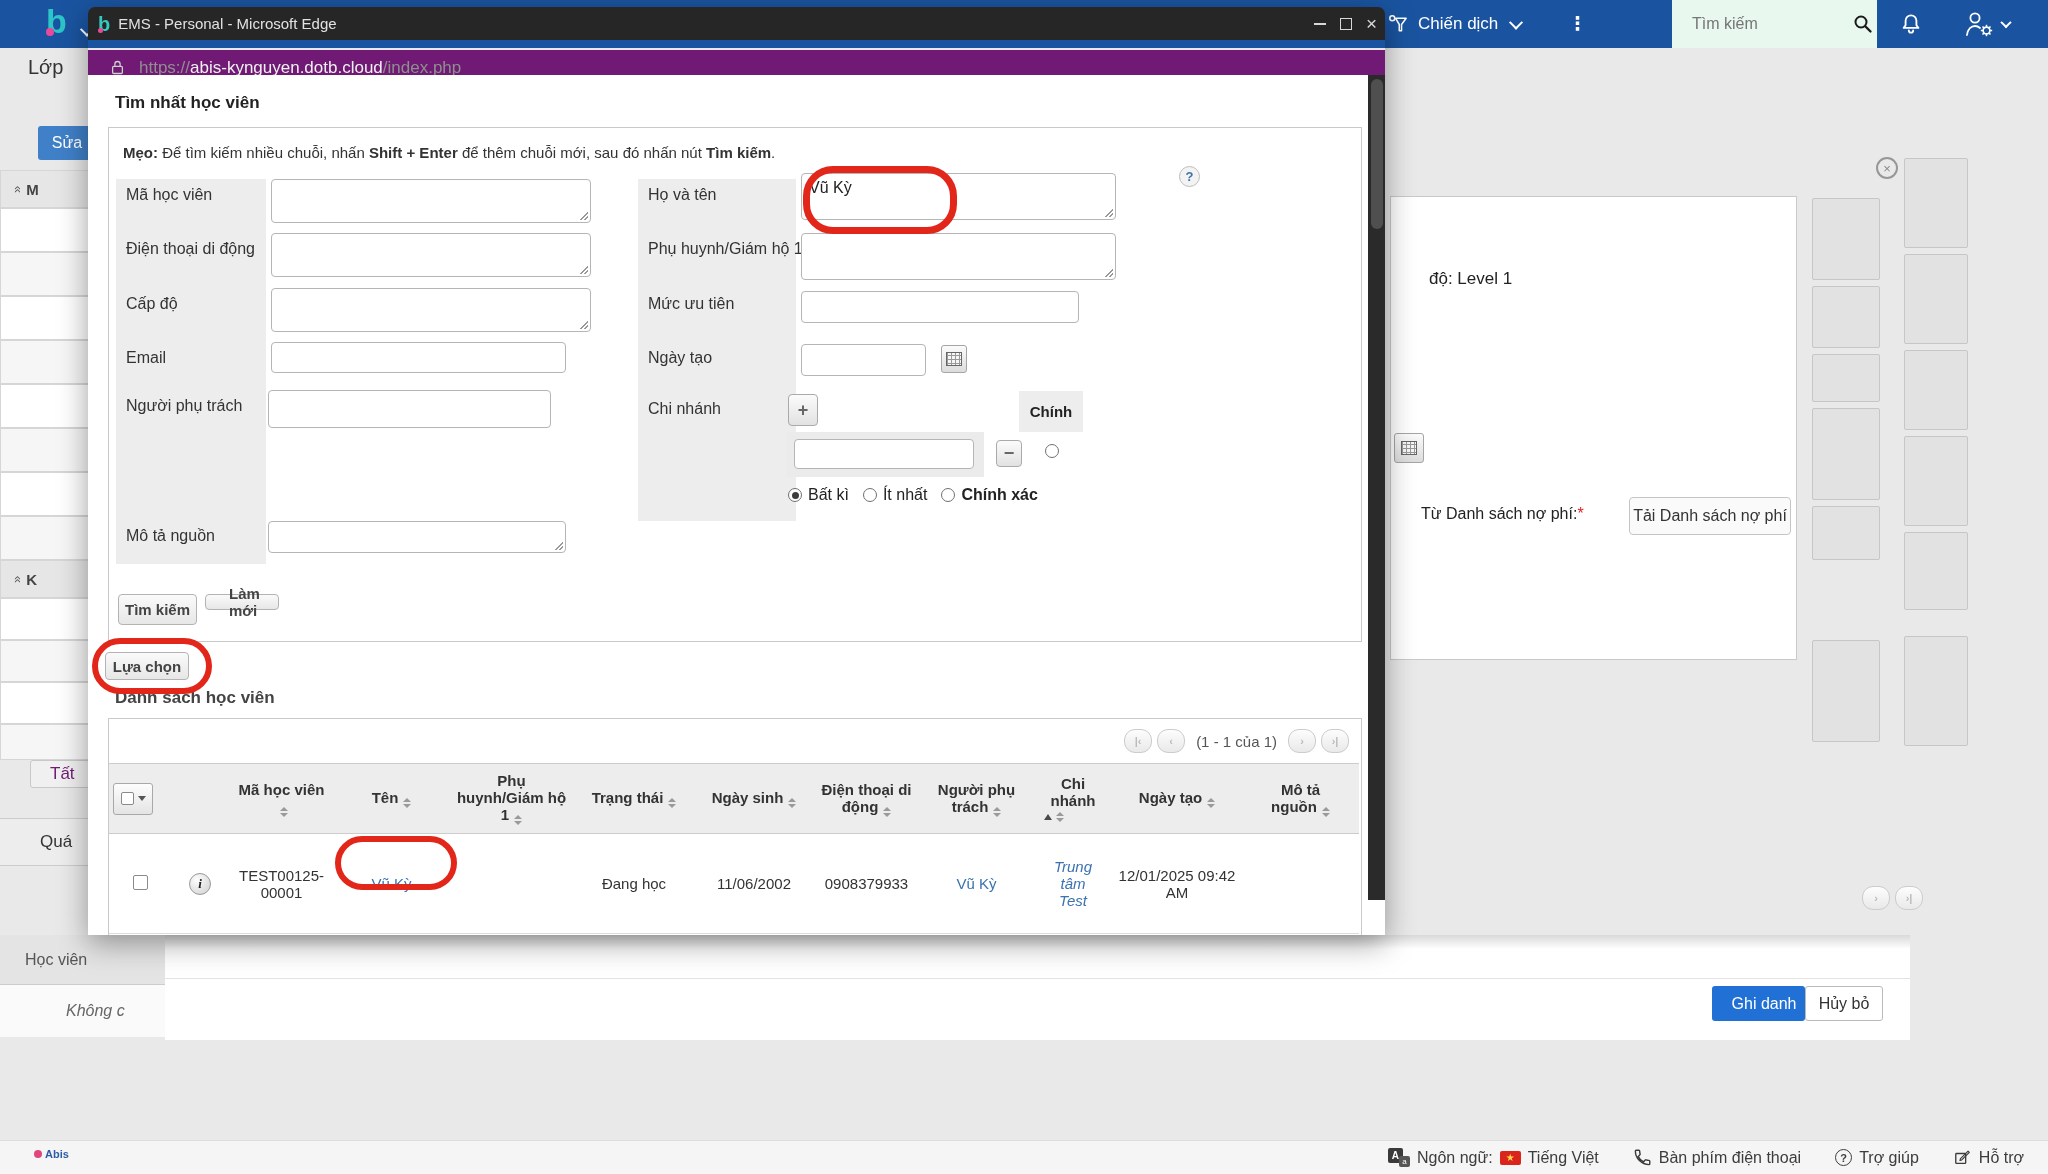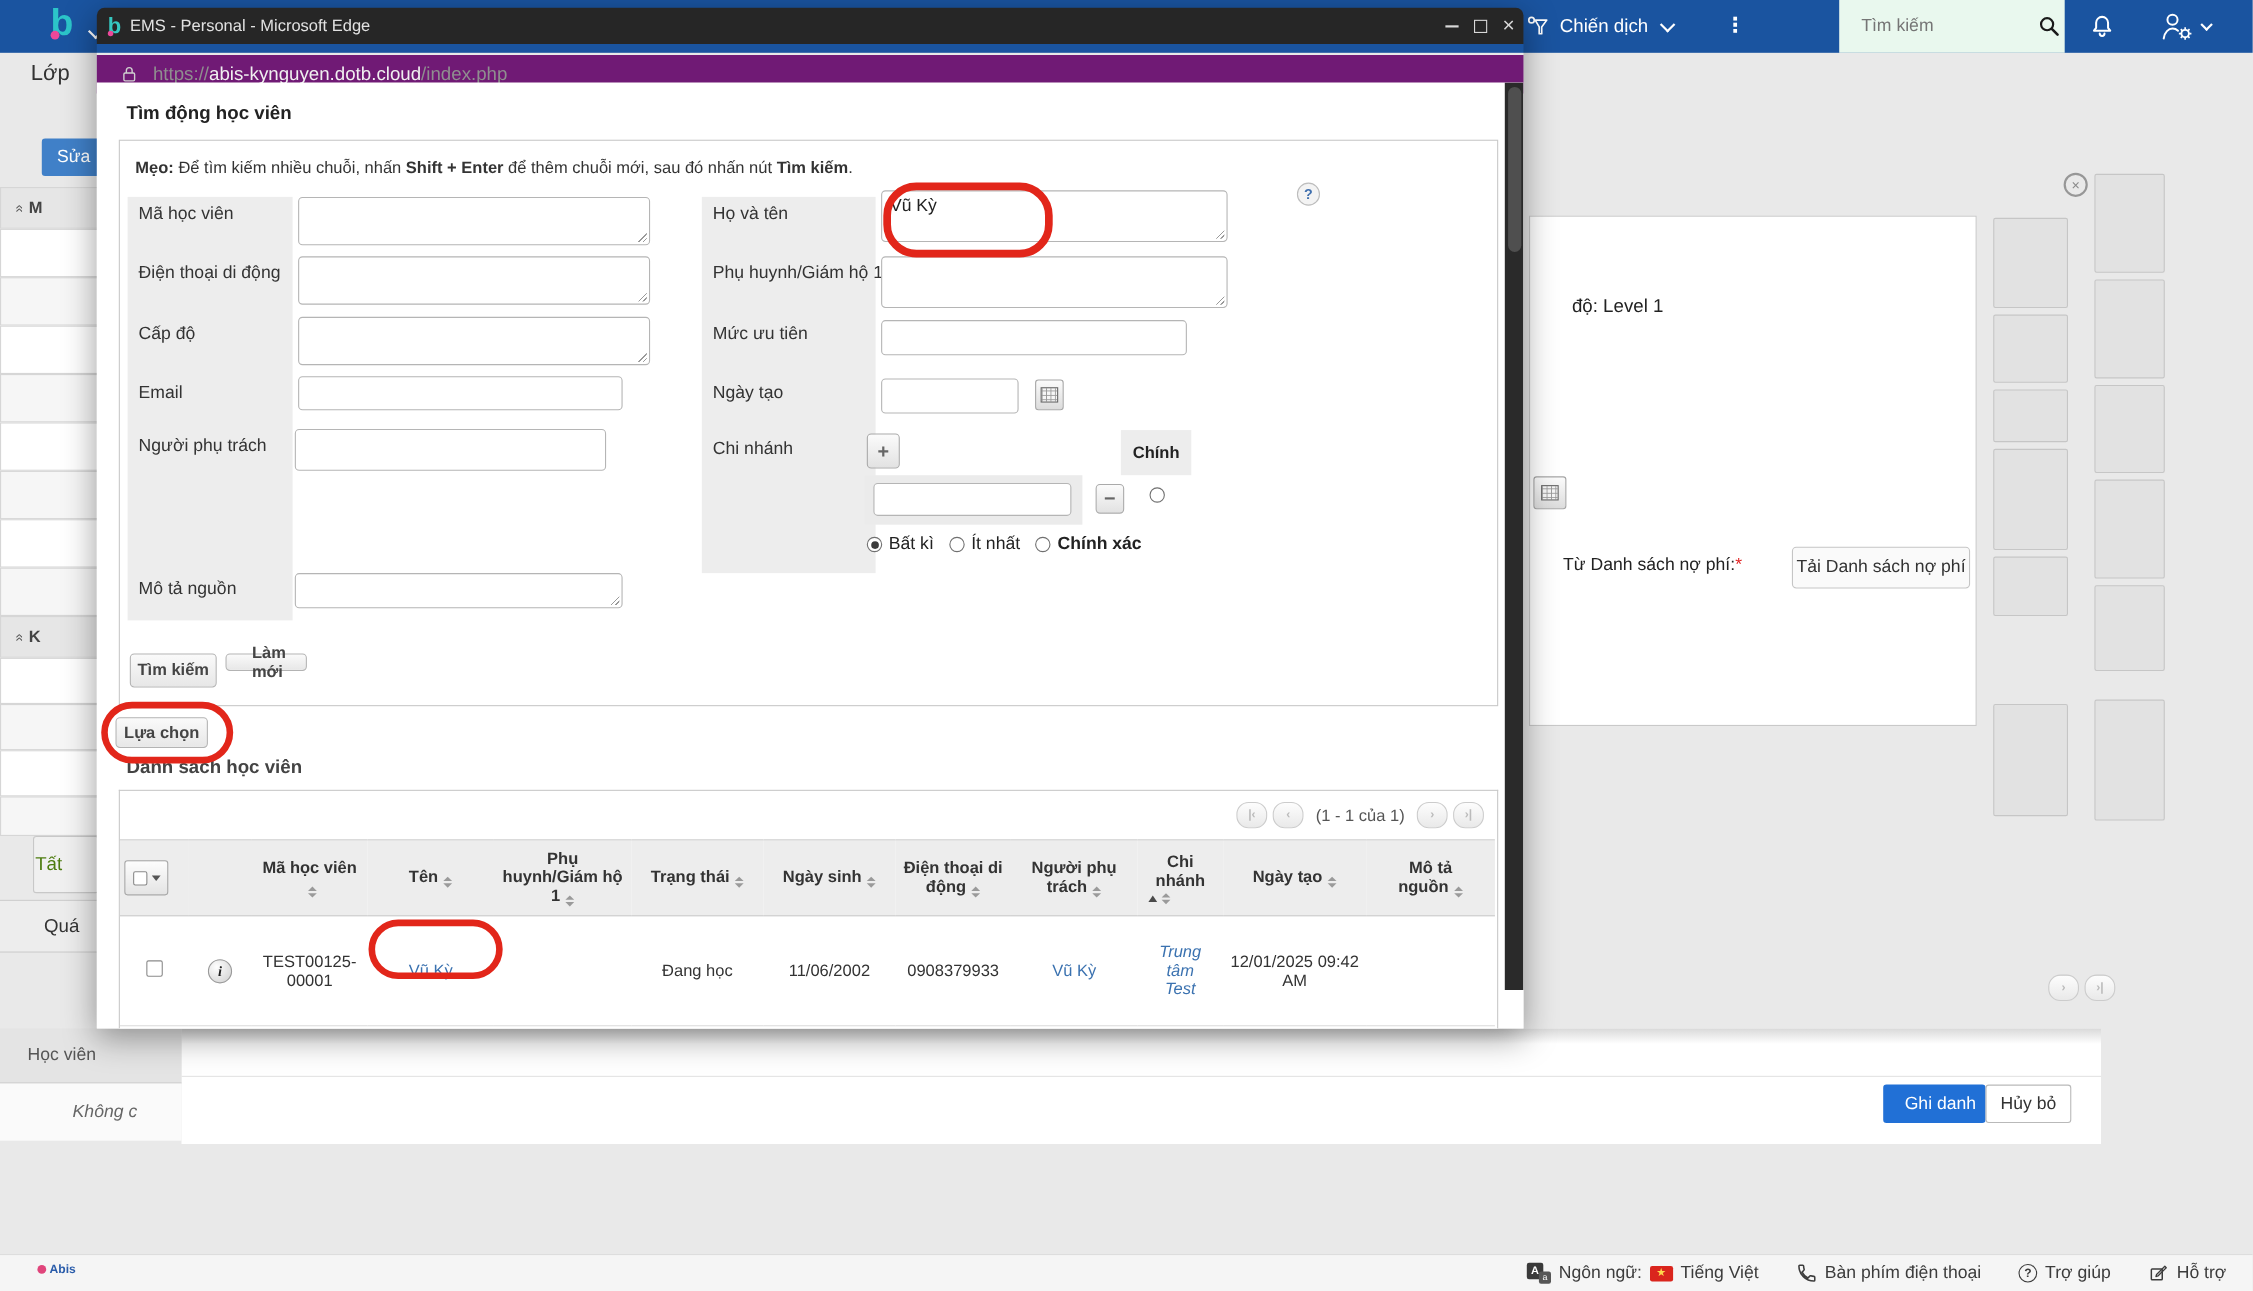--- a/index.html
+++ b/index.html
@@ -176,21 +176,21 @@
   <div class="bg-cell" style="left:0;top:516px;width:100px;height:44px;background:#f6f6f6;"></div>
   <div class="bg-cell flex" style="left:0;top:560px;width:100px;height:38px;background:#e6e6e6;gap:6px;padding-left:12px;">
     <span class="rot-up">»</span>
     <span style="font-size:15px;font-weight:bold;color:#444;">K</span>
   </div>
   <div class="bg-cell" style="left:0;top:598px;width:100px;height:42px;background:#fff;"></div>
   <div class="bg-cell" style="left:0;top:640px;width:100px;height:42px;background:#f6f6f6;"></div>
   <div class="bg-cell" style="left:0;top:682px;width:100px;height:42px;background:#fff;"></div>
   <div class="bg-cell" style="left:0;top:724px;width:100px;height:36px;background:#f6f6f6;"></div>
 
-  <div class="abs flex" style="left:30px;top:760px;width:60px;height:52px;background:#f0f0f0;border:1px solid #c8c8c8;border-radius:3px;padding-left:1px;font-size:17px;color:#4d7c0f;box-sizing:border-box;">Tất</div>
+  <div class="abs flex" style="left:30px;top:760px;width:60px;height:28px;background:#f0f0f0;border:1px solid #c8c8c8;border-radius:3px;padding-left:19px;font-size:17px;color:#701a75;box-sizing:border-box;">Tất</div>
   <div class="abs flex" style="left:0;top:818px;width:88px;height:48px;background:#ededed;border-top:1px solid #ccc;border-bottom:1px solid #ccc;padding-left:40px;font-size:17px;color:#333;box-sizing:border-box;">Quá</div>
 
   <div class="abs" style="left:165px;top:935px;width:1745px;height:105px;background:#fff;">
     <div style="position:absolute;left:0;top:0;width:100%;height:14px;background:linear-gradient(#d9d9d9,rgba(255,255,255,0));"></div>
     <div style="position:absolute;left:0;top:43px;width:100%;border-top:1px solid #e3e3e3;"></div>
     <div class="abs" style="left:1547px;top:51px;width:82px;height:35px;background:#2170d6;border-radius:3px;color:#fff;font-size:16px;display:flex;align-items:center;justify-content:center;padding-left:11px;">Ghi danh</div>
     <div class="abs" style="left:1640px;top:51px;width:78px;height:35px;background:#fff;border:1px solid #b9b9b9;border-radius:3px;color:#333;font-size:16px;display:flex;align-items:center;justify-content:center;box-sizing:border-box;">Hủy bỏ</div>
   </div>
   <div class="abs flex" style="left:0;top:935px;width:165px;height:50px;background:#e4e4e4;border-bottom:1px solid #ccc;padding-left:25px;font-size:16px;color:#555;box-sizing:border-box;">Học viên</div>
   <div class="abs flex" style="left:0;top:985px;width:165px;height:52px;background:#fafafa;padding-left:66px;font-size:16px;font-style:italic;color:#666;box-sizing:border-box;">Không c</div>
@@ -246,21 +246,21 @@
     <svg width="15" height="17" viewBox="0 0 20 22" style="margin-left:22px;">
       <rect x="3.5" y="9.5" width="13" height="9.5" rx="1.5" fill="none" stroke="#cfcfcf" stroke-width="1.7"></rect>
       <path d="M6.5 9.5 V6.5a3.5 3.5 0 0 1 7 0 V9.5" fill="none" stroke="#cfcfcf" stroke-width="1.7"></path>
     </svg>
     <span style="margin-left:14px;">
       <span class="scheme">https://</span><span class="domain">abis-kynguyen.dotb.cloud</span><span class="path">/index.php</span>
     </span>
   </div>
 
   <div class="content">
-    <div class="abs" style="left:27px;top:18px;font-size:17px;font-weight:bold;color:#222;">Tìm động học viên</div>
+    <div class="abs" style="left:27px;top:18px;font-size:17px;font-weight:bold;color:#222;">Tìm nhất học viên</div>
 
     <div class="panel" style="left:20px;top:52px;width:1252px;height:513px;">
       <div class="abs" style="left:14px;top:16px;font-size:15px;color:#333;">
         <b>Mẹo:</b><span> Để tìm kiếm nhiều chuỗi, nhấn </span><b>Shift + Enter</b><span> để thêm chuỗi mới, sau đó nhấn nút </span><b>Tìm kiếm</b><span>.</span>
       </div>
       <div class="help-badge abs" style="left:1070px;top:38px;">?</div>
 
       <div class="glabel" style="left:7px;top:51px;width:150px;height:385px;"></div>
       <div class="glabel" style="left:529px;top:51px;width:158px;height:342px;"></div>
 

